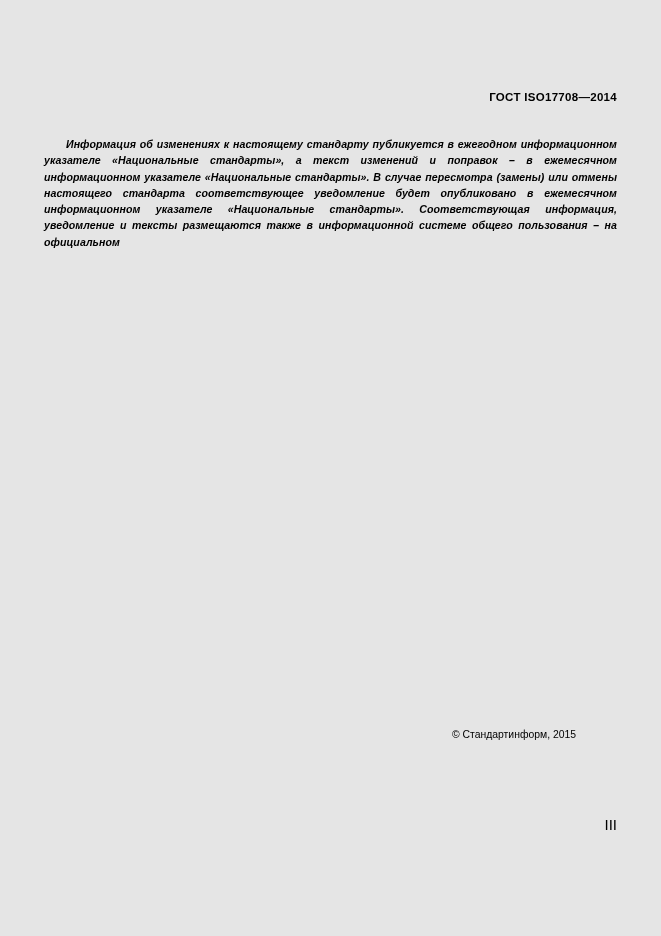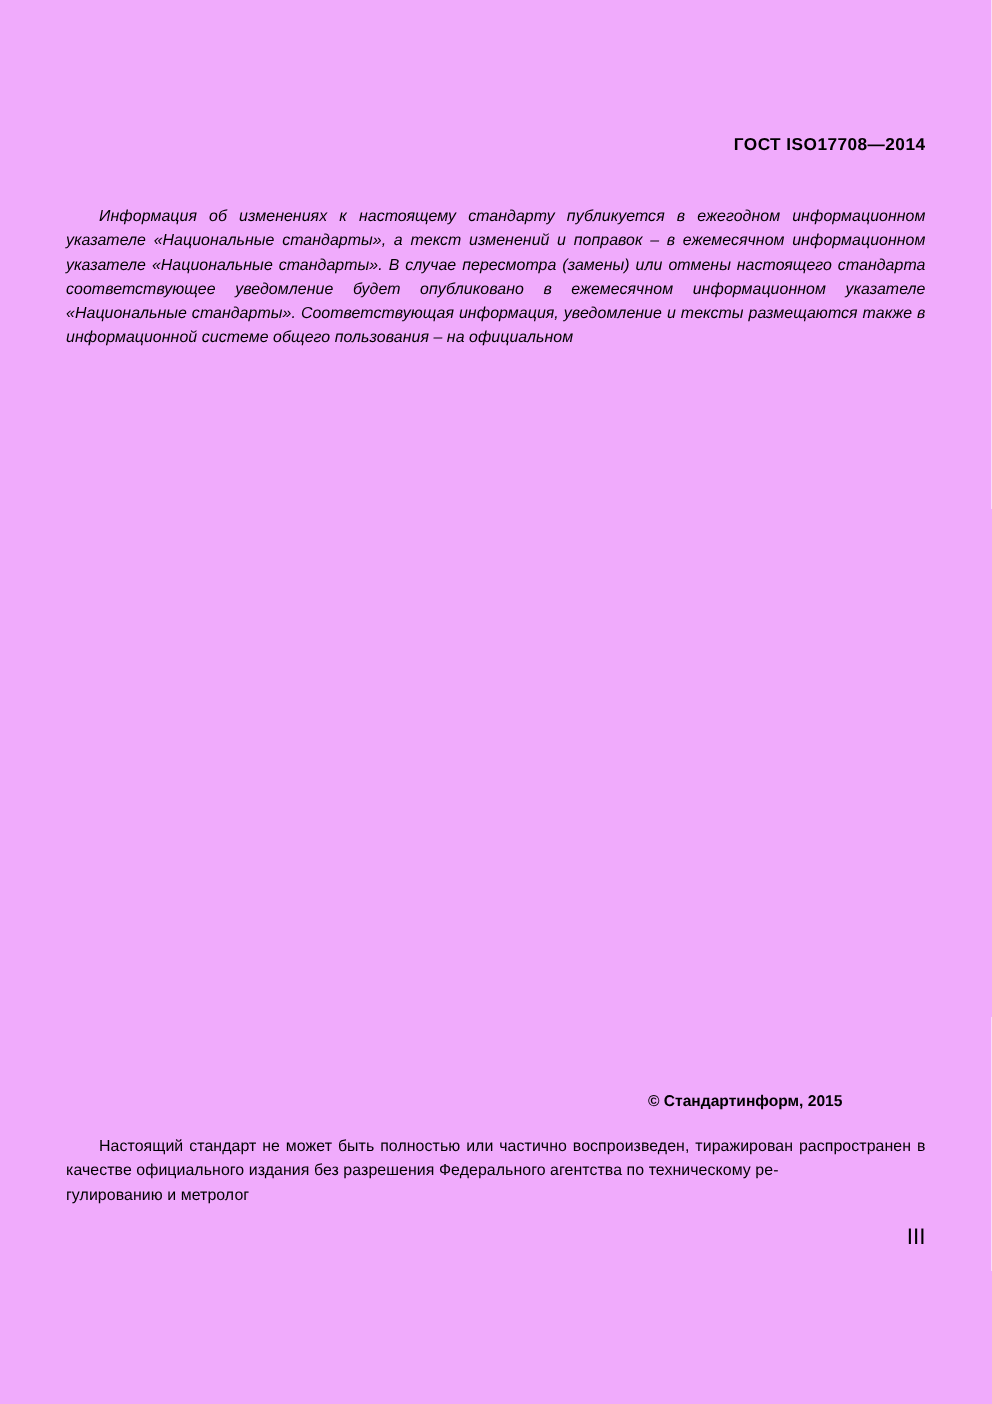--- a/index.html
+++ b/index.html
@@ -11,21 +11,21 @@
   body {
     font-family: "Liberation Sans", sans-serif;
     color: #000000;
     -webkit-font-smoothing: antialiased;
   }
 
   .page {
     position: relative;
     width: 661px;
     height: 936px;
-    background: #f0abfc;
+    background: #e5e5e5;
     overflow: hidden;
     box-sizing: border-box;
   }
 
   
   .running-header {
     position: absolute;
     top: 90px;
     left: 44px;
     right: 44px;
@@ -43,39 +43,39 @@
     top: 136px;
     left: 44px;
     width: 573px;
     font-style: italic;
     font-size: 10.6px;
     line-height: 16.3px;
     text-align: justify;
     text-justify: inter-word;
     text-indent: 22px;
     letter-spacing: 0.05px;
+    font-weight: bold;
   }
   .notice-block .last-line {
     display: block;
     text-align: left;
     text-indent: 0;
   }
   .notice-block .body-lines {
     display: inline;
   }
 
   
   .copyright {
     position: absolute;
     top: 728px;
-    left: 432px;
+    left: 452px;
     font-size: 10.4px;
     line-height: 14px;
     white-space: nowrap;
-    font-weight: bold;
   }
 
   
   .repro-block {
     position: absolute;
     top: 756px;
     left: 44px;
     width: 573px;
     font-size: 10.6px;
     line-height: 16.3px;
@@ -107,20 +107,16 @@
 <div class="page">
 
   <div class="running-header">ГОСТ ISO17708—2014</div>
 
   <div class="notice-block">
     <span class="body-lines">Информация об изменениях к настоящему стандарту публикуется в ежегодном информационном указателе «Национальные стандарты», а текст изменений и поправок – в ежемесячном информационном указателе  «Национальные стандарты». В случае пересмотра (замены) или отмены настоящего стандарта соответствующее уведомление будет опубликовано в ежемесячном информационном указателе «Национальные стандарты». Соответствующая информация, уведомление и тексты размещаются также в информационной системе общего пользования – на официальном</span>
   </div>
 
   <div class="copyright">© Стандартинформ, 2015</div>
 
-  <div class="repro-block">
-    <span class="body-lines">Настоящий стандарт не может быть полностью или частично воспроизведен, тиражирован распространен в качестве официального издания без разрешения Федерального агентства по техническому ре-</span>
-    <span class="tail-line">гулированию и метролог</span>
-  </div>
 
   <div class="folio">III</div>
 
 </div>
 
 </body></html>

